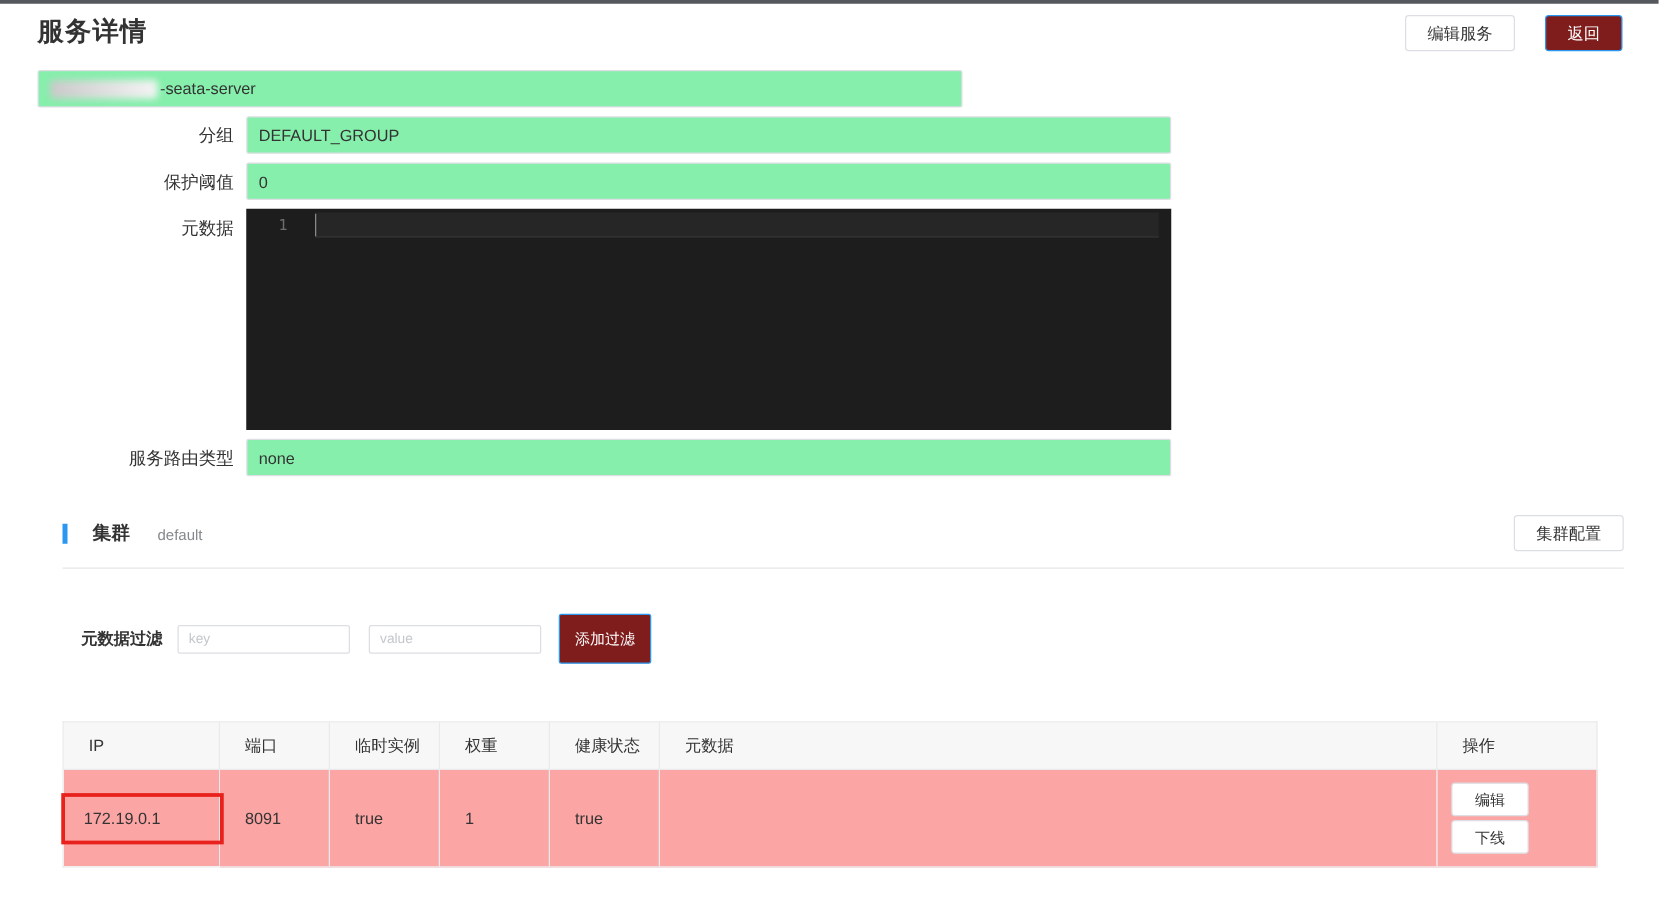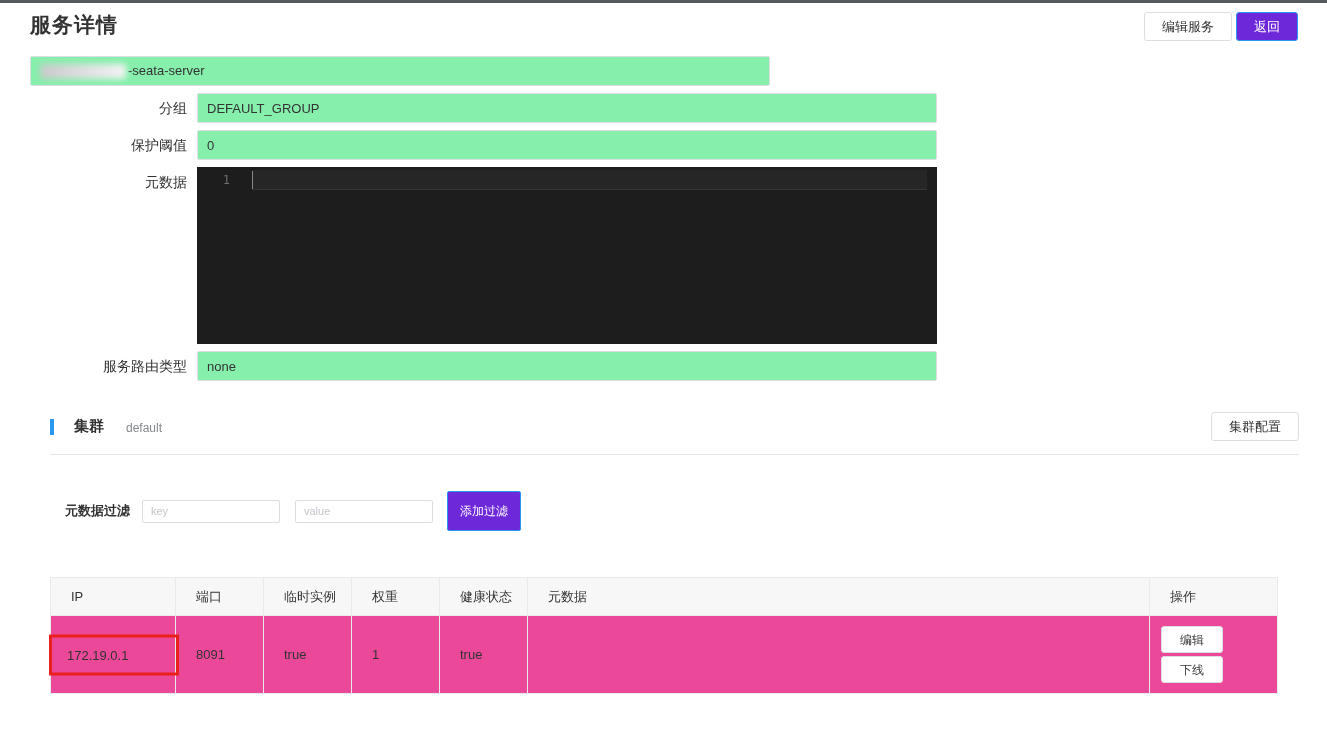--- a/index.html
+++ b/index.html
@@ -6,27 +6,27 @@
   html, body { width: 1327px; height: 738px; background: #fff; overflow: hidden; }
   body { font-family: "Liberation Sans", "DejaVu Sans", sans-serif; color: #333; }
 
   .top-edge { height: 3px; background: #55585c; width: 100%; }
 
   .page { padding: 0 29px 0 30px; }
 
   
   .page-header { display: flex; align-items: flex-start; justify-content: space-between; margin-top: 8px; }
   .page-title { font-size: 21px; font-weight: 600; color: #333; letter-spacing: 1px; }
-  .header-actions { display: flex; gap: 4px; margin-top: 1px; }
+  .header-actions { display: flex; gap: 24px; margin-top: 1px; }
 
   .btn { display: inline-flex; align-items: center; justify-content: center;
          font-family: inherit; font-size: 13px; border-radius: 3px; cursor: pointer;
          height: 29px; padding: 0 17px; line-height: 1; }
   .btn-outline { background: #fff; border: 1px solid #dcdee3; color: #333; }
-  .btn-primary { background: #6d28d9; border: 1px solid #2a97f1; color: #fff; }
+  .btn-primary { background: #7f1d1d; border: 1px solid #2a97f1; color: #fff; }
 
   
   .form { margin-top: 15px; }
   .form-row { display: flex; align-items: flex-start; margin-bottom: 7px; }
   .form-label { width: 167px; text-align: right; padding-right: 10px; font-size: 14px;
                 color: #333; line-height: 30px; flex: 0 0 167px; }
   .form-control { width: 740px; height: 30px; border: 1px solid #dcdee3; border-radius: 2px;
                   background: #86efac; font-family: inherit; font-size: 13px; color: #333;
                   padding: 0 9px; line-height: 28px; }
   .name-field { display: flex; align-items: center; }
@@ -64,21 +64,21 @@
 
   
   .table-wrap { margin-top: 46px; }
   table.instances { width: 1227px; border-collapse: collapse; table-layout: fixed;
                     border: 1px solid #eaeaec; font-size: 13px; }
   table.instances th { background: #f7f7f8; font-weight: 400; text-align: left; color: #333;
                        height: 38px; padding: 0 0 0 20px; border-bottom: 1px solid #eaeaec;
                        border-right: 1px solid #eaeaec; }
   table.instances th:last-child, table.instances td:last-child { border-right: none; }
   table.instances td { height: 78px; padding: 0 0 0 20px; color: #333;
-                       border-right: 1px solid #eaeaec; background: #ec4899; vertical-align: middle; }
+                       border-right: 1px solid #eaeaec; background: #fca5a5; vertical-align: middle; }
   .col-ip { width: 125px; } .col-port { width: 88px; } .col-eph { width: 88px; }
   .col-weight { width: 88px; } .col-healthy { width: 88px; } .col-meta { width: 622px; }
   .col-ops { width: 128px; }
 
   .ip-cell { position: relative; padding-left: 0 !important; }
   .annotation-box { position: absolute; left: -2px; top: 50%; transform: translateY(-50%);
                     width: 130px; height: 41px; border: 3px solid #e8211d;
                     display: flex; align-items: center; padding-left: 15px; background: transparent; }
   .ops-cell { padding-left: 0 !important; }
   .ops-stack { display: flex; flex-direction: column; gap: 3px; align-items: flex-start; padding-left: 11px; }

